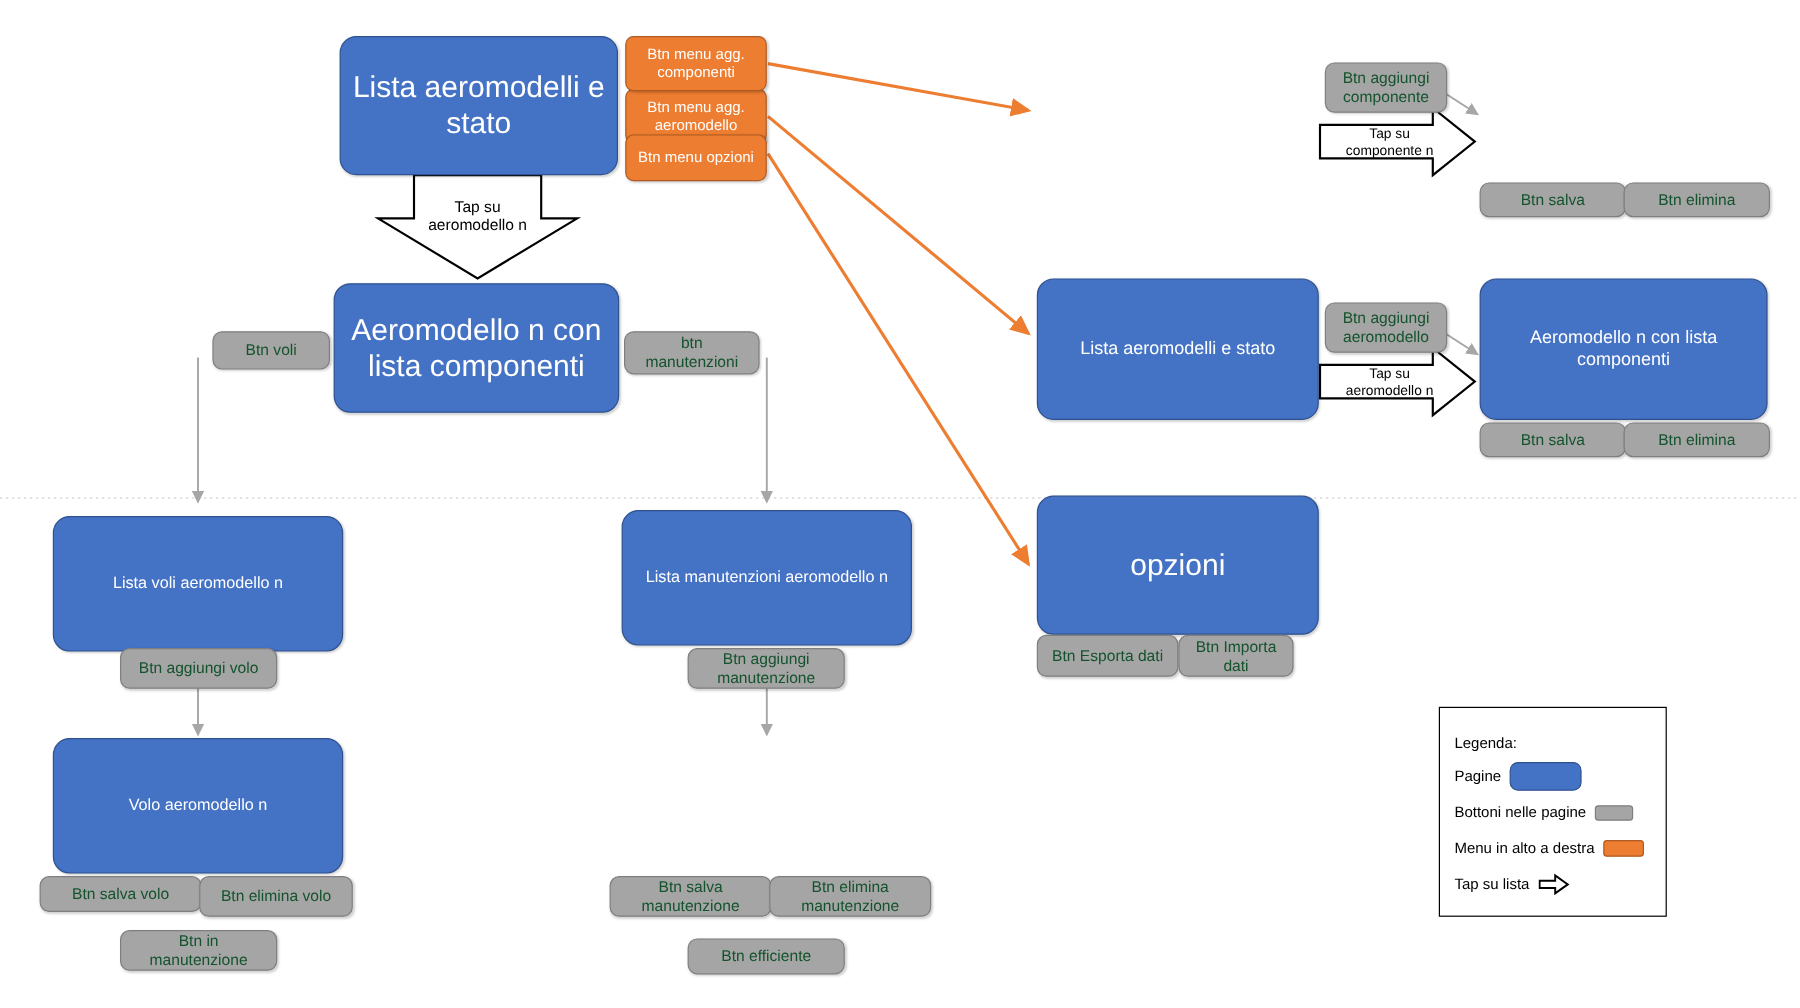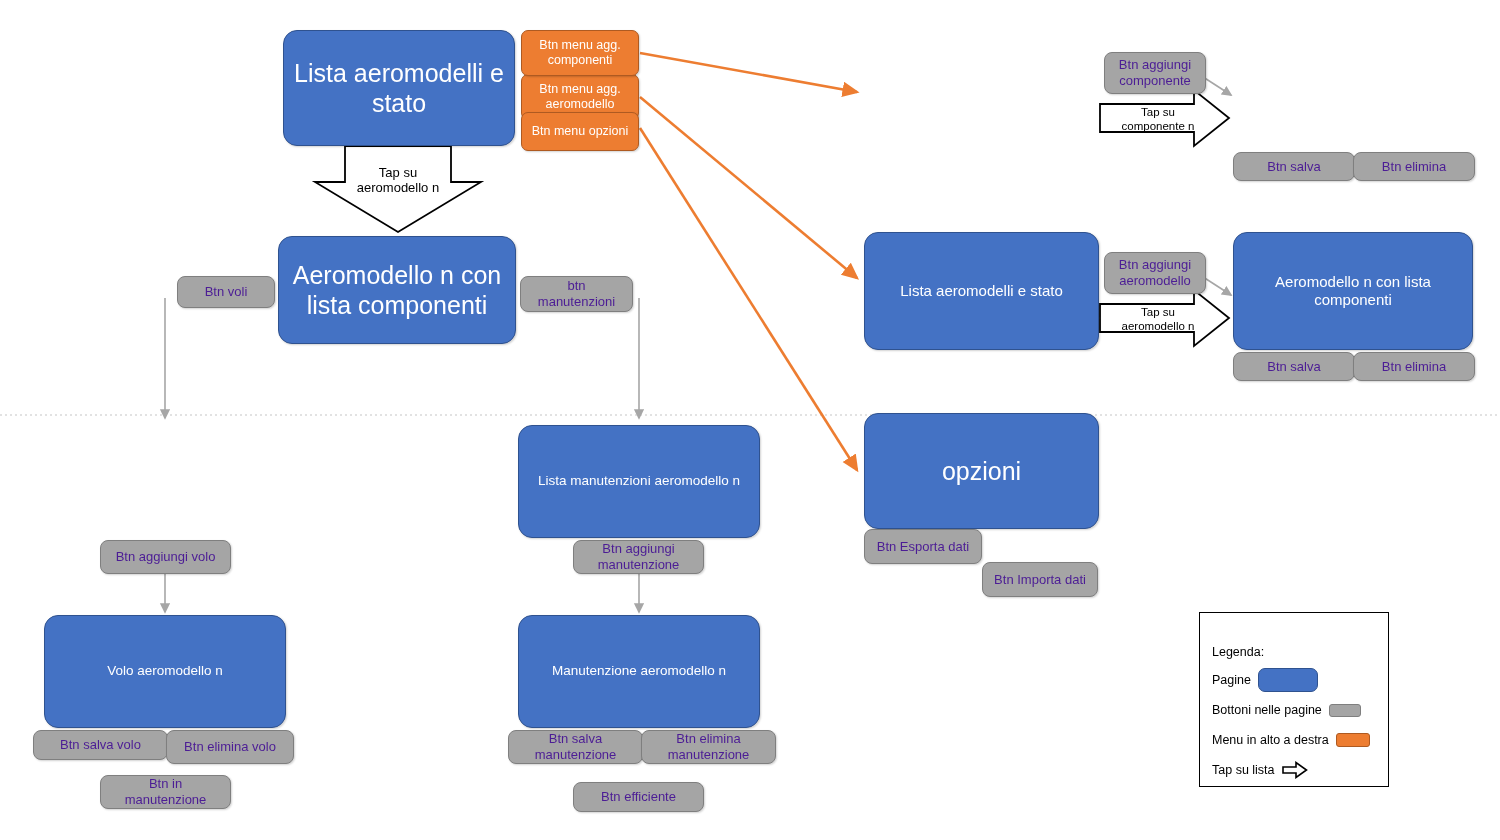--- a/index.html
+++ b/index.html
@@ -38,21 +38,21 @@
   .page{
     background:#4472C4;
     border:1px solid #2F528F;
     box-shadow:1px 1px 2px rgba(0,0,0,.18);
   }
   .btn{
     background:#A5A5A5;
     border:1px solid #7F7F7F;
     border-radius:8px;
     box-shadow:1px 1px 2px rgba(0,0,0,.18);
-    color:#4c1d95;
+    color:#14532d;
     font-size:13px;
   }
   .menu{
     background:#ED7D31;
     border:1px solid #AE5A21;
     border-radius:7px;
     box-shadow:1px 1px 2px rgba(0,0,0,.18);
     color:#ffffff;
     font-size:12.5px;
   }
@@ -66,27 +66,27 @@
     justify-content:center;
     text-align:center;
     color:#000000;
     font-size:13px;
     line-height:1.18;
     z-index:6;
     pointer-events:none;
   }
   #legend{
     position:absolute;
-    left:1199px; top:612px;
+    left:1199px; top:589px;
     width:190px; height:175px;
     background:#ffffff;
     border:1.5px solid #000000;
     z-index:8;
     box-sizing:border-box;
-    padding:26px 12px 0 12px;
+    padding:16px 12px 0 12px;
   }
   #legend .row{
     display:flex;
     align-items:center;
     gap:7px;
     color:#000;
     font-size:12.5px;
     height:30px;
   }
   #legend .title{
@@ -195,24 +195,27 @@
   <div class="node btn" style="left:1353px;top:352px;width:122px;height:29px;">
     <span>Btn elimina</span>
   </div>
 
   <div class="node page lbl-big" style="left:864px;top:413px;width:235px;height:116px;">
     <span>opzioni</span>
   </div>
   <div class="node btn" style="left:864px;top:529px;width:118px;height:35px;">
     <span>Btn Esporta dati</span>
   </div>
-  <div class="node btn" style="left:982px;top:529px;width:116px;height:35px;margin-top:33px;">
+  <div class="node btn" style="left:982px;top:529px;width:96px;height:35px;">
     <span>Btn Importa dati</span>
   </div>
 
+  <div class="node page lbl-sm" style="left:44px;top:430px;width:242px;height:113px;">
+    <span>Lista voli aeromodello n</span>
+  </div>
   <div class="node btn" style="left:100px;top:540px;width:131px;height:34px;">
     <span>Btn aggiungi volo</span>
   </div>
   <div class="node page lbl-sm" style="left:44px;top:615px;width:242px;height:113px;">
     <span>Volo aeromodello n</span>
   </div>
   <div class="node btn" style="left:33px;top:730px;width:135px;height:30px;">
     <span>Btn salva volo</span>
   </div>
   <div class="node btn" style="left:166px;top:730px;width:128px;height:34px;">
@@ -220,23 +223,20 @@
   </div>
   <div class="node btn" style="left:100px;top:764px;width:131px;height:34px;margin-top:11px;">
     <span>Btn in manutenzione</span>
   </div>
 
   <div class="node page lbl-sm" style="left:518px;top:425px;width:242px;height:113px;">
     <span>Lista manutenzioni aeromodello n</span>
   </div>
   <div class="node btn" style="left:573px;top:540px;width:131px;height:34px;">
     <span>Btn aggiungi manutenzione</span>
-  </div>
-  <div class="node page lbl-sm" style="left:518px;top:615px;width:242px;height:113px;">
-    <span>Manutenzione aeromodello n</span>
   </div>
   <div class="node btn" style="left:508px;top:730px;width:135px;height:34px;">
     <span>Btn salva manutenzione</span>
   </div>
   <div class="node btn" style="left:641px;top:730px;width:135px;height:34px;">
     <span>Btn elimina manutenzione</span>
   </div>
   <div class="node btn" style="left:573px;top:766px;width:131px;height:30px;margin-top:16px;">
     <span>Btn efficiente</span>
   </div>

